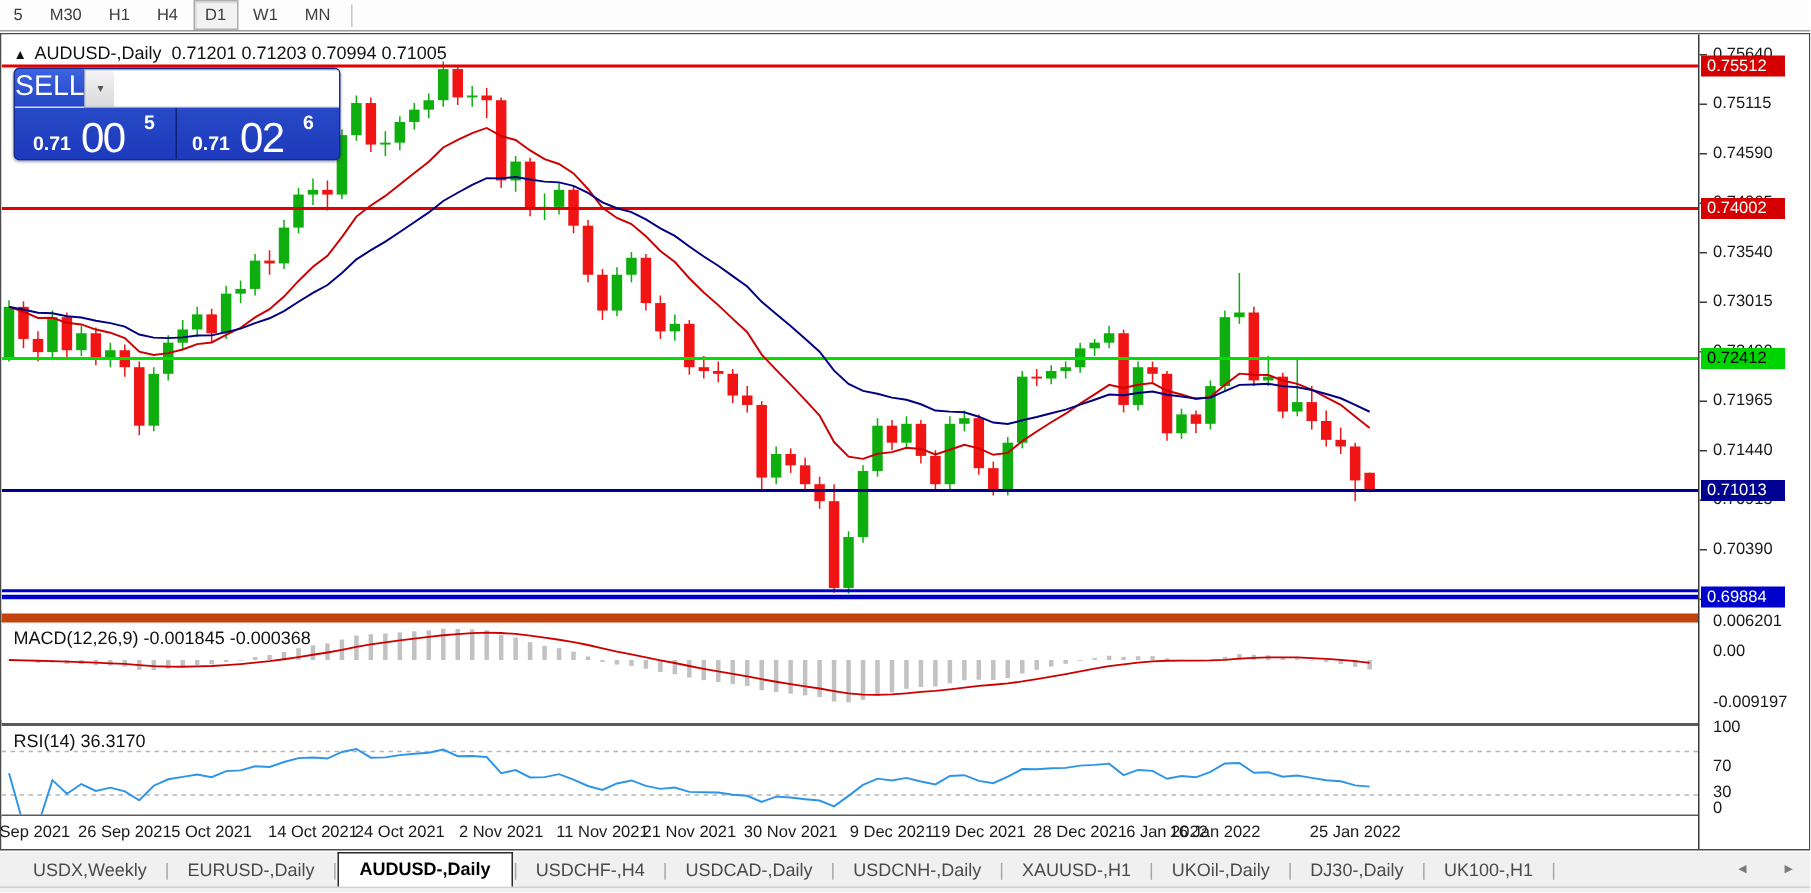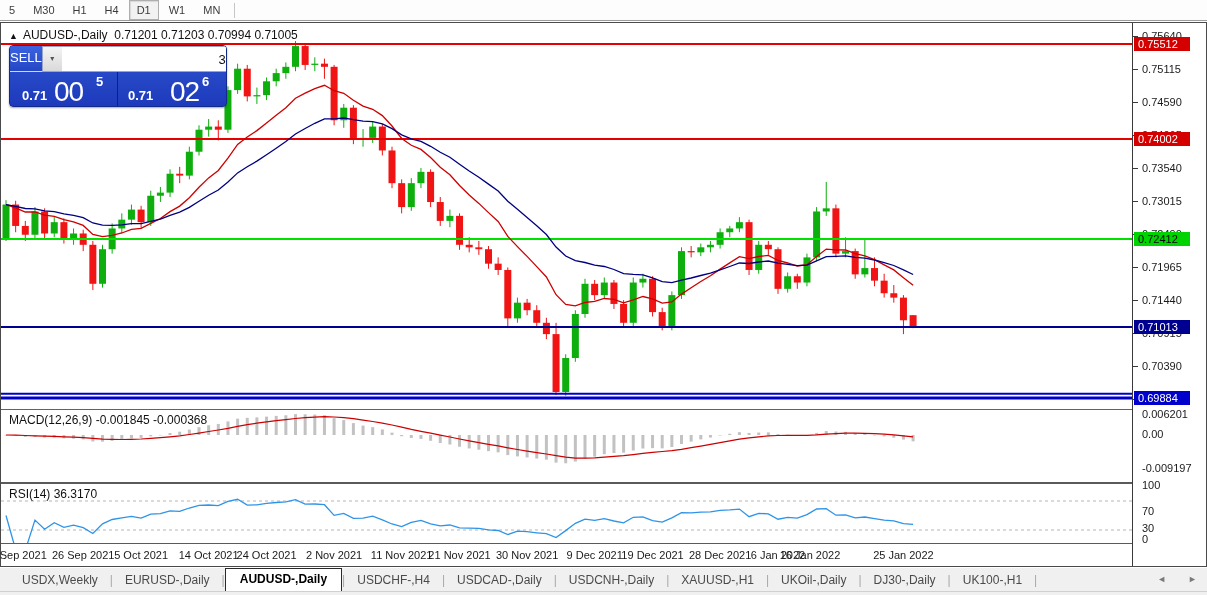--- a/index.html
+++ b/index.html
@@ -20,21 +20,21 @@
   }
   .tf-btn.active { background:#f2f2f2; border:1px solid #aeaeae; box-shadow:inset 1px 1px 1px #d8d8d8; }
   .tf-divider { width:1px; height:15px; background:#c6c6c6; margin:0 4px; }
   
   #chart-window {
     position:absolute; left:0; top:22px; width:1207px; height:545px;
     border:1px solid #4a4a4a; background:#fff;
   }
   .pane { position:absolute; left:0; background:#fff; overflow:hidden; }
   #main-pane { top:0; width:1131px; height:384px;padding-left:10px; }
-  #macd-pane { top:386px; width:1131px; height:71px; border-top:1px solid #c2410c; }
+  #macd-pane { top:386px; width:1131px; height:71px; border-top:6px solid #c2410c; }
   #rsi-pane  { top:459px; width:1131px; height:62px; border-top:2px solid #5a5a5a; border-bottom:1px solid #5a5a5a; }
   #date-axis { position:absolute; left:0; top:522px; width:1131px; height:21px; background:#fff; }
   .date-label { position:absolute; top:4px; transform:translateX(-50%); font-size:11px; color:#1a1a1a; white-space:nowrap; }
   #price-axis {
     position:absolute; left:1131px; top:0; width:74px; height:543px;
     background:#fff; border-left:1px solid #3a3a3a;
   }
   .ytick { position:absolute; left:9px; font-size:11px; color:#1a1a1a; line-height:12px; }
   .ytick-dash { position:absolute; left:0; width:5px; height:1px; background:#3a3a3a; }
   .badge {
@@ -50,34 +50,34 @@
   .ind-label { position:absolute; left:8px; top:3px; font-size:12px; color:#111; z-index:4; white-space:nowrap; }
   
   #trade-panel {
     position:absolute; left:8px; top:22px; width:218px; height:62px; z-index:6;
     border:1px solid #122a8c; border-radius:4px; overflow:hidden;
     background:linear-gradient(#2f55cf,#1d3abc);
     box-shadow:0 1px 2px rgba(0,0,0,.35);
   }
   #tp-row1 { position:absolute; left:0; top:0; width:100%; height:26px; display:flex; }
   .tp-btn {
-    width:58px; height:26px; color:#fff; font-size:13px; text-align:center; line-height:24px;
+    width:58px; height:26px; color:#fff; font-size:19px; text-align:center; line-height:24px;
     background:linear-gradient(#3c63e0,#2446c4); border-bottom:1px solid #cdd6ff; cursor:pointer;
   }
   #tp-spin { flex:1; display:flex; background:#e9e9e9; border:1px solid #9aa4c8; }
   .spin-btn { width:19px; background:linear-gradient(#f4f4f4,#d9d9d9); color:#555; font-size:8px; text-align:center; line-height:24px; cursor:pointer; }
   #tp-volume { flex:1; background:#fff; border:0; text-align:right; font-size:13px; padding:0 6px; color:#111; font-family:"Liberation Sans",sans-serif; }
   #tp-row2 { position:absolute; left:0; top:26px; width:100%; height:36px; display:flex; }
   .tp-price { width:109px; position:relative; color:#fff; }
   .tp-price.sell { border-right:1px solid #0e2378; }
   .tp-price .small { position:absolute; left:12px; bottom:5px; font-size:13px; font-weight:bold; }
   .tp-price .big { position:absolute; left:44px; bottom:0px; font-size:28px; font-weight:normal; letter-spacing:-1px; }
   .tp-price .sup { position:absolute; left:86px; top:2px; font-size:13px; font-weight:bold; }
   .tp-price.buy .small { left:10px; }
-  .tp-price.buy .big { left:52px;text-align:right; }
+  .tp-price.buy .big { left:42px;text-align:right; }
   .tp-price.buy .sup { left:84px; }
   
   #tab-bar {
     position:absolute; left:0; top:568px; width:1207px; height:24px;
     background:#f0f0f0; border-bottom:1px solid #d0d0d0;
     display:flex; align-items:flex-end; padding-left:10px;
   }
   .chart-tab {
     font-size:12px; color:#4a4a4a; padding:3px 12px 4px 12px; cursor:pointer; white-space:nowrap;
   }

